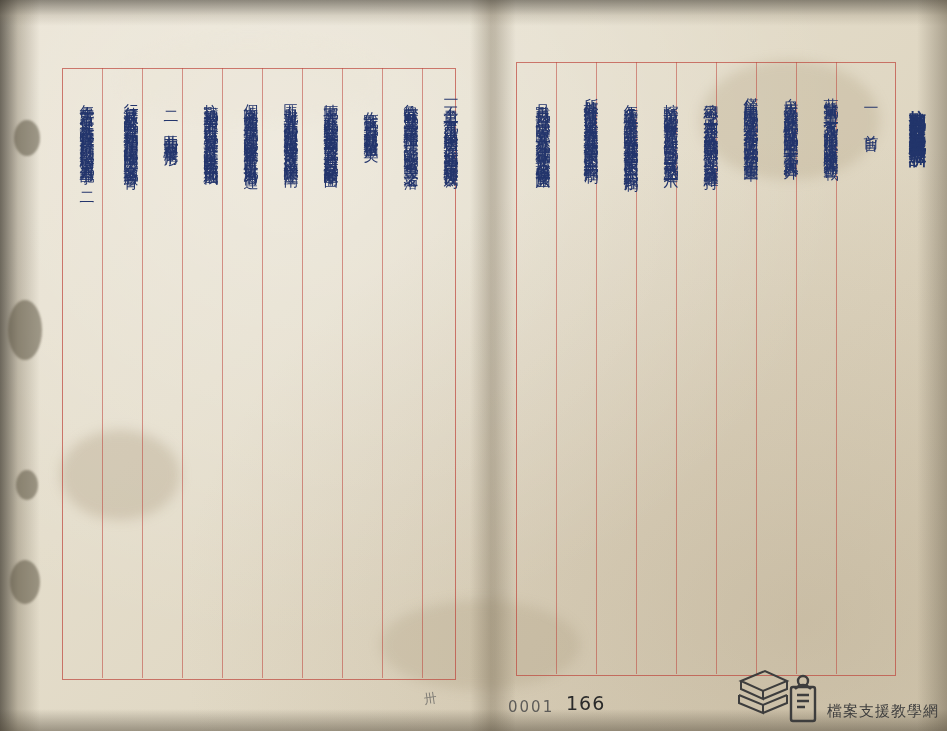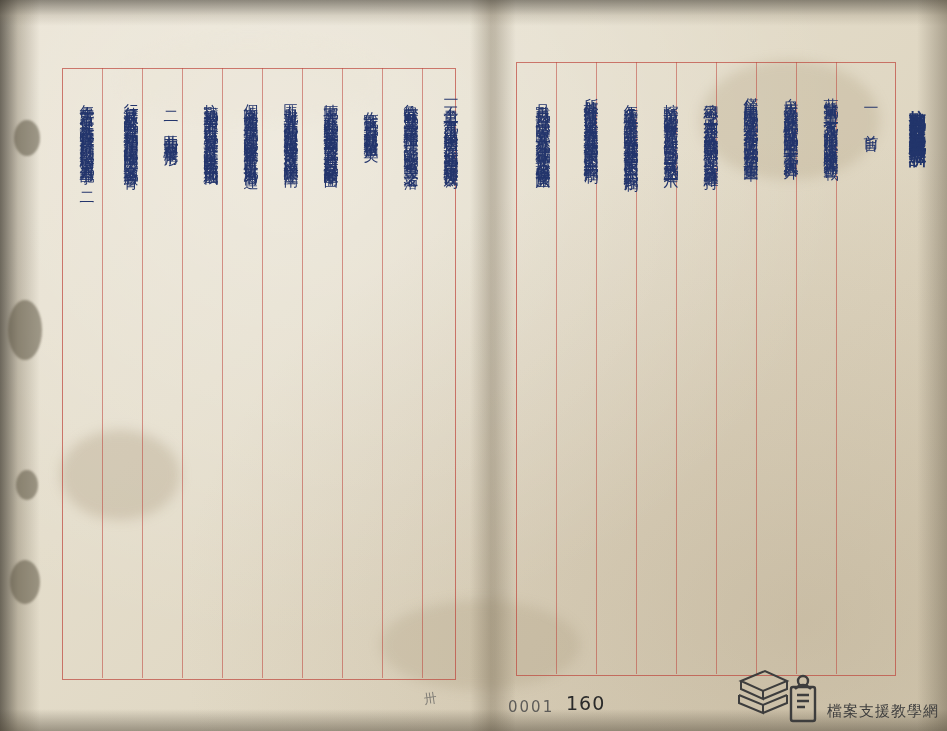--- a/index.html
+++ b/index.html
@@ -198,21 +198,21 @@
   <div class="col sz-m ink-dark" style="left:396px;top:92px;height:578px;width:22px;">魯蘇戰區蘇北第二游擊區總指揮）韓子璟（皖贛湖縣之第七區專員）之淪落</div>
   <div class="col sz-m ink-dark" style="left:356px;top:100px;height:500px;width:22px;">作戰之下戰力日有損耗匪勢日益猖獗矣</div>
   <div class="col sz-m ink-dark" style="left:316px;top:92px;height:578px;width:22px;">地區軍入蘇北此後匪我雖經黃橋會剿兩次激戰互有勝負但我以處於敵匪兩面</div>
   <div class="col sz-m ink-dark" style="left:276px;top:92px;height:578px;width:22px;">匪自北引渡入長江共匪新四軍限殺藏炳禪張愛萍等股得以後由皖東望江南</div>
   <div class="col sz-m ink-dark" style="left:236px;top:92px;height:578px;width:22px;">個支隊頒予新四軍番號擔任鄂南皖南敵後游擊任務不意匪軍以抗日為名而達</div>
   <div class="col sz-m ink-dark" style="left:196px;top:92px;height:578px;width:22px;">抗戰初期中央頒予共匪以抗日機會起見准許葉挺科集皖贛邊區散部編成四</div>
   <div class="col sz-m ink-dark" style="left:156px;top:100px;height:320px;width:22px;">二 共匪新四軍發展情形</div>
   <div class="col sz-m ink-dark" style="left:116px;top:92px;height:578px;width:22px;">行其擴展叛亂武力之實當編成初期始無法信皖南涇南陝一帶安全地區勝致青</div>
   <div class="col sz-m ink-dark" style="left:72px;top:92px;height:578px;width:22px;">年脅襲壯丁迫促其進入敵後實行游擊任務則以勤徵民檜擴充實力為能事 二</div>
 
-  <div class="page-num" style="left:566px;top:692px;">160</div>
+  <div class="page-num" style="left:566px;top:692px;">166</div>
   <div class="pencil-num" style="left:508px;top:698px;">0001</div>
   <div class="scribble" style="left:424px;top:690px;">卅</div>
 
   <div class="watermark">
     <div class="wm-mark">
       <svg width="86" height="58" viewBox="0 0 86 58" xmlns="http://www.w3.org/2000/svg">
         <g fill="none" stroke="#3d3d3d" stroke-width="2">
           <path d="M6 14 L30 4 L52 14 L28 24 Z"></path>
           <path d="M6 14 L6 22 L28 32 L28 24"></path>
           <path d="M52 14 L52 22 L28 32"></path>

